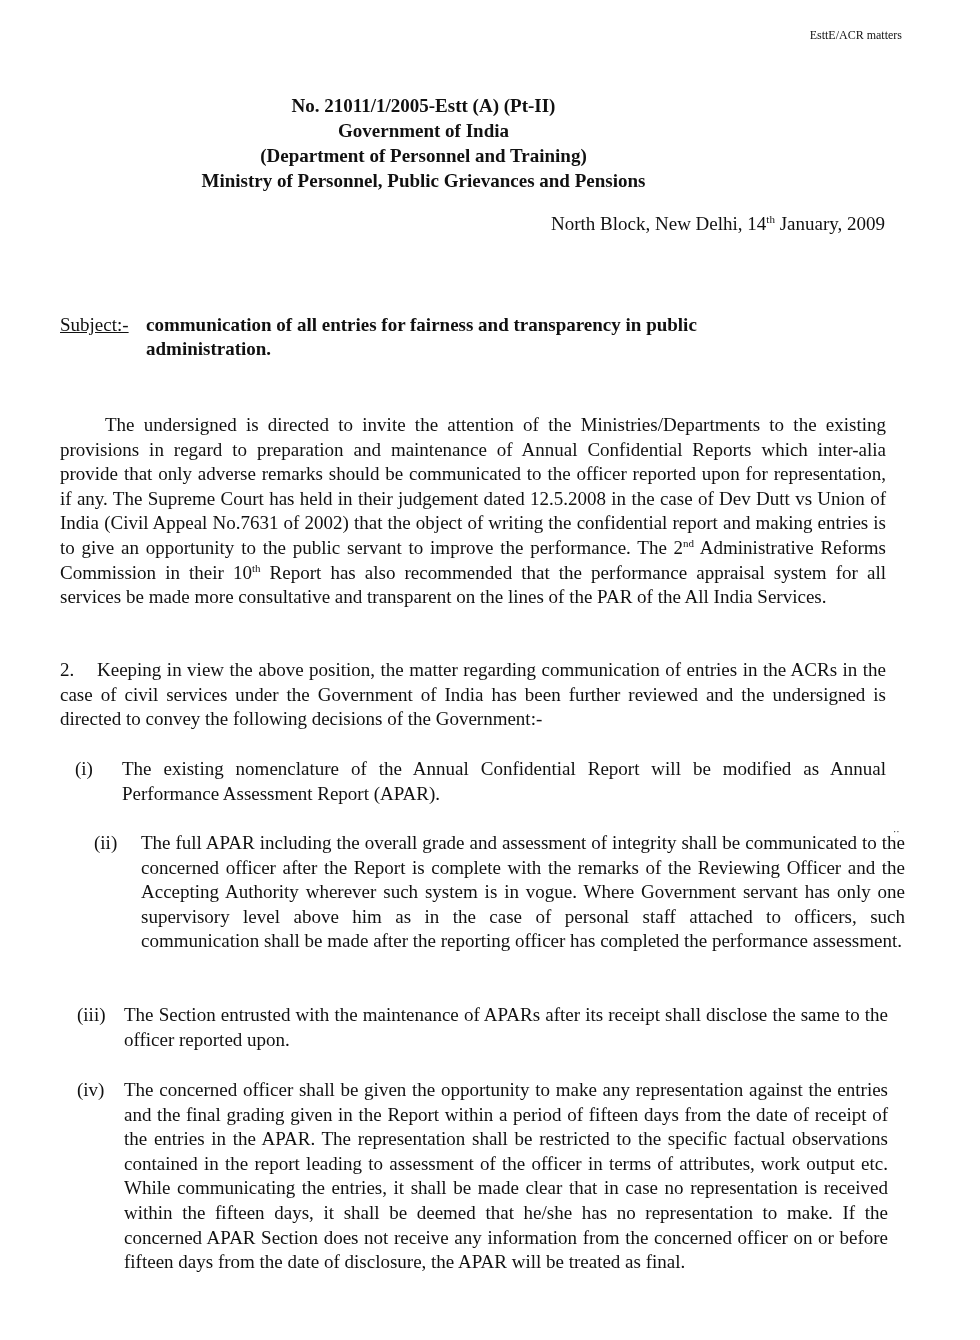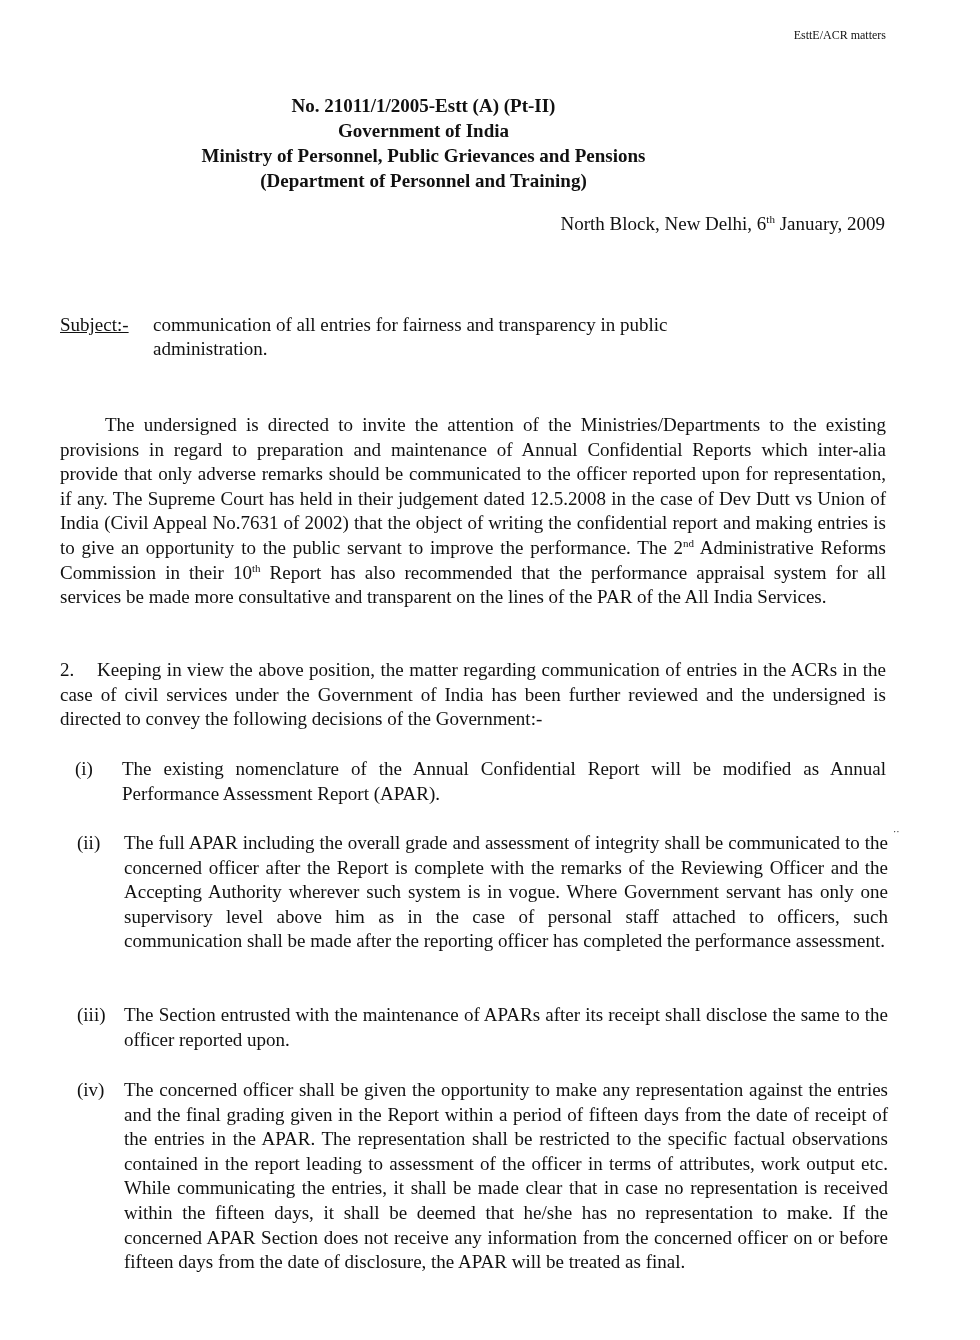--- a/index.html
+++ b/index.html
@@ -1,63 +1,63 @@
 <!DOCTYPE html>
 <html><head>
 <meta charset="utf-8">
 <style>
   html, body { margin:0; padding:0; background:#ffffff; }
   body { width:980px; height:1340px; position:relative; overflow:hidden;
          font-family:"Liberation Serif", "DejaVu Serif", serif; color:#111; }
   .page { position:absolute; left:0; top:0; width:980px; height:1340px; }
-  .ref { position:absolute; top:28px; right:94px; font-size:12px; }
+  .ref { position:absolute; top:28px; right:78px; font-size:12px; }
   .hdr { position:absolute; left:0; width:847px; text-align:center; font-weight:bold; font-size:19px; line-height:25px; top:93px; }
   .hdr div { margin:0; }
   .date { position:absolute; top:213px; right:95px; font-size:19px; }
   .date sup { font-size:11px; }
   .title { position:absolute; top:263px; left:0; width:944px; text-align:center; font-weight:bold; font-size:19px; text-decoration:underline; }
   .subject { position:absolute; top:313px; left:60px; width:820px; font-size:19px; line-height:24px; }
   .subject .lbl { position:absolute; left:0; top:0;text-decoration:underline; }
   .subject .txt { position:absolute; left:82px; top:0; width:640px; }
   .subject .txt .l2 { padding-left:63px; display:block; }
   p.body { position:absolute; left:60px; width:826px; margin:0; font-size:19px; line-height:24.6px; text-align:justify; }
   p.body sup { font-size:11px; line-height:0; }
   .para1 { top:413px; text-indent:45px; }
   .para2 { top:658px; }
   .para2 .num { display:inline-block; width:37px; }
   .item { position:absolute; left:75px; width:811px; font-size:19px; line-height:24.6px; }
   .item .n { position:absolute; left:0; top:0; width:45px; text-align:left; }
   .item .t { margin-left:47px; text-align:justify; }
   .i1 { top:757px; }
-  .i2 { top:831px; left:77px; }
+  .i2 { top:831px; left:94px; }
   .i3 { top:1003px; left:77px; }
   .i4 { top:1078px; left:77px; }
   .stray { position:absolute; top:826px; left:893px; font-size:10px; }
 </style>
 </head>
 <body>
 
 <div class="page">
 
   <div class="ref">EsttE/ACR matters</div>
 
   <div class="hdr">
     <div>No. 21011/1/2005-Estt (A) (Pt-II)</div>
     <div>Government of India</div>
+    <div>(Department of Personnel and Training)</div>
     <div>Ministry of Personnel, Public Grievances and Pensions</div>
-    <div>(Department of Personnel and Training)</div>
   </div>
 
-  <div class="date"><span>North Block, New Delhi, 6</span><sup>th</sup><span> January, 2009</span></div>
+  <div class="date"><span>North Block, New Delhi, 14</span><sup>th</sup><span> January, 2009</span></div>
 
 
   <div class="subject">
     <span class="lbl">Subject:-</span>
     <div class="txt" style="width:660px;">
-      <span class="l2" style="padding-left:0;margin-left:11px;width:600px;">communication of all entries for fairness and transparency in public administration.</span>
+      <span class="l2" style="padding-left:0;margin-left:4px;width:600px;font-weight:bold;">communication of all entries for fairness and transparency in public administration.</span>
     </div>
   </div>
 
   <p class="body para1"><span>The undersigned is directed to invite the attention of the Ministries/Departments to the existing provisions in regard to preparation and maintenance of Annual Confidential Reports which inter-alia provide that only adverse remarks should be communicated to the officer reported upon for representation, if any. The Supreme Court has held in their judgement dated 12.5.2008 in the case of Dev Dutt vs Union of India (Civil Appeal No.7631 of 2002) that the object of writing the confidential report and making entries is to give an opportunity to the public servant to improve the performance. The 2</span><sup>nd</sup><span> Administrative Reforms Commission in their 10</span><sup>th</sup><span> Report has also recommended that the performance appraisal system for all services be made more consultative and transparent on the lines of the PAR of the All India Services.</span></p>
 
   <p class="body para2"><span class="num">2.</span><span>Keeping in view the above position, the matter regarding communication of entries in the ACRs in the case of civil services under the Government of India has been further reviewed and the undersigned is directed to convey the following decisions of the Government:-</span></p>
 
   <div class="item i1">
     <span class="n">(i)</span>
     <div class="t">The existing nomenclature of the Annual Confidential Report will be modified as Annual Performance Assessment Report (APAR).</div>

